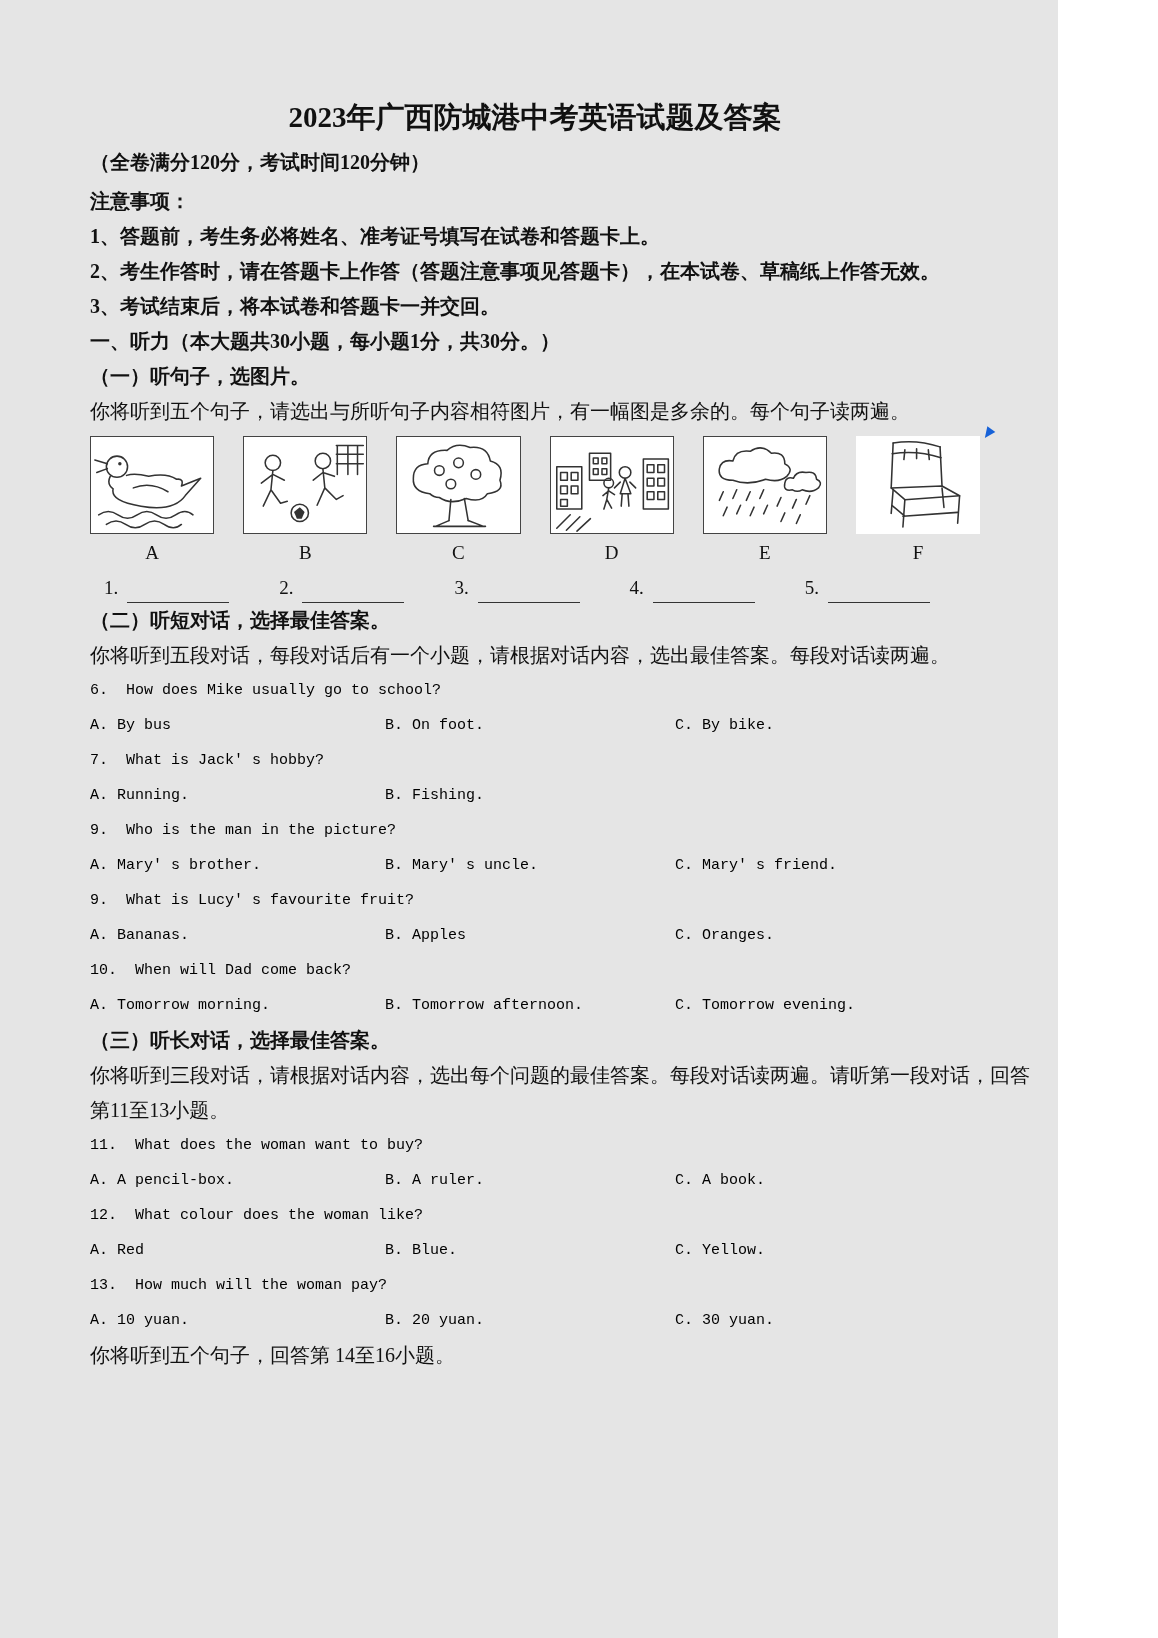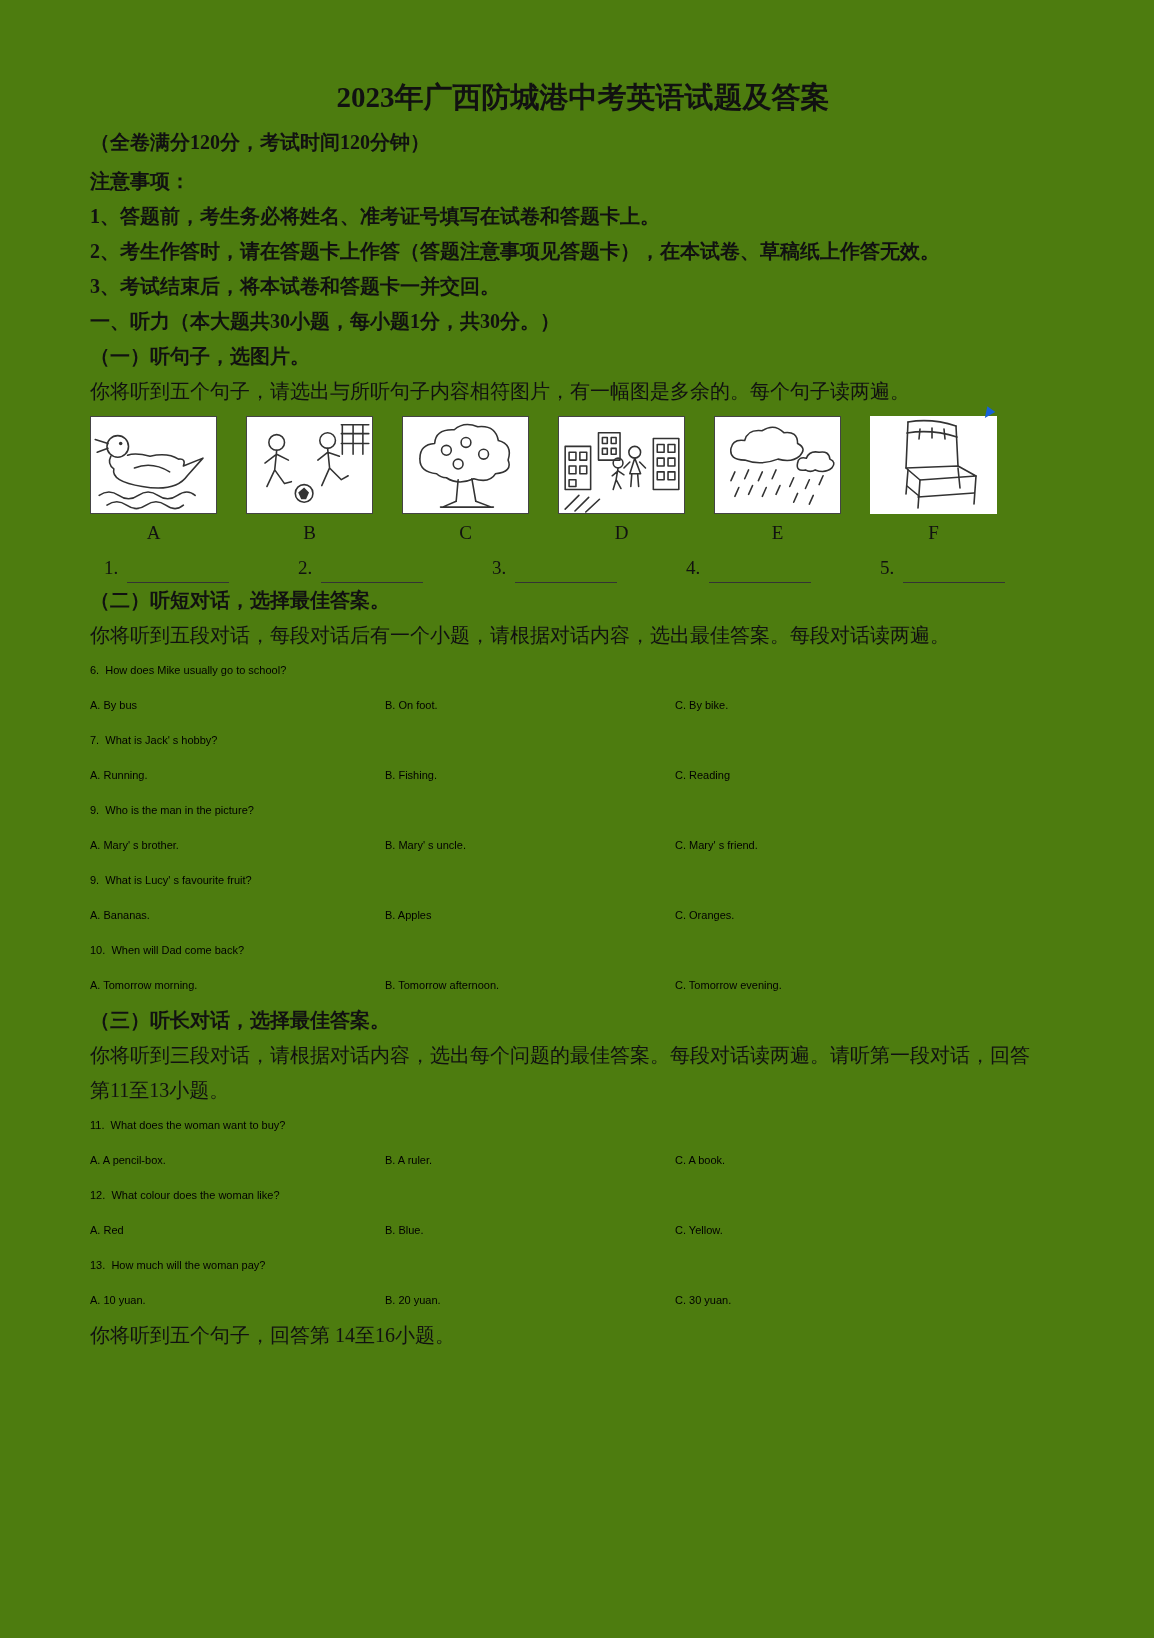--- a/index.html
+++ b/index.html
@@ -4,25 +4,25 @@
 <style>
   * { box-sizing: border-box; }
   html, body { margin: 0; padding: 0; background: #ffffff; }
   body {
     width: 1158px;
     font-family: "Liberation Serif", "DejaVu Serif", serif;
     color: #111;
   }
   .page {
     position: relative;
-    width: 1154px;
+    width: 1058px;
     height: 1638px;
-    padding: 76px 78px 10px 90px;
+    padding: 96px 78px 10px 90px;
     overflow: hidden;
-    background: #4d7c0f;
+    background: #e5e5e5;
   }
   .title {
     text-align: center;
     font-size: 29px;
     font-weight: 700;
     line-height: 42px;
   }
   .subtitle {
     font-size: 20px;
     font-weight: 700;
@@ -30,22 +30,22 @@
     margin-top: 8px;
     margin-bottom: 6px;
   }
   .line {
     font-size: 20px;
     line-height: 35px;
     white-space: nowrap;
   }
   .bold { font-weight: 700; }
   .mono-line {
-    font-family: Liberation Sans, sans-serif;
-    font-size: 11px;
+    font-family: Liberation Mono, monospace;
+    font-size: 15px;
     line-height: 35px;
     white-space: pre;
     color: #000;
   }
   .opts {
     display: grid;
     grid-template-columns: 295px 290px 1fr;
   }
   
   .pics {
@@ -239,21 +239,20 @@
   <div class="mono-line opts">
     <span>A. By bus</span>
     <span>B. On foot.</span>
     <span>C. By bike.</span>
   </div>
 
   <div class="mono-line">7.  What is Jack' s hobby?</div>
   <div class="mono-line opts">
     <span>A. Running.</span>
     <span>B. Fishing.</span>
-    <span>C. Reading</span>
   </div>
 
   <div class="mono-line">9.  Who is the man in the picture?</div>
   <div class="mono-line opts">
     <span>A. Mary' s brother.</span>
     <span>B. Mary' s uncle.</span>
     <span>C. Mary' s friend.</span>
   </div>
 
   <div class="mono-line">9.  What is Lucy' s favourite fruit?</div>

